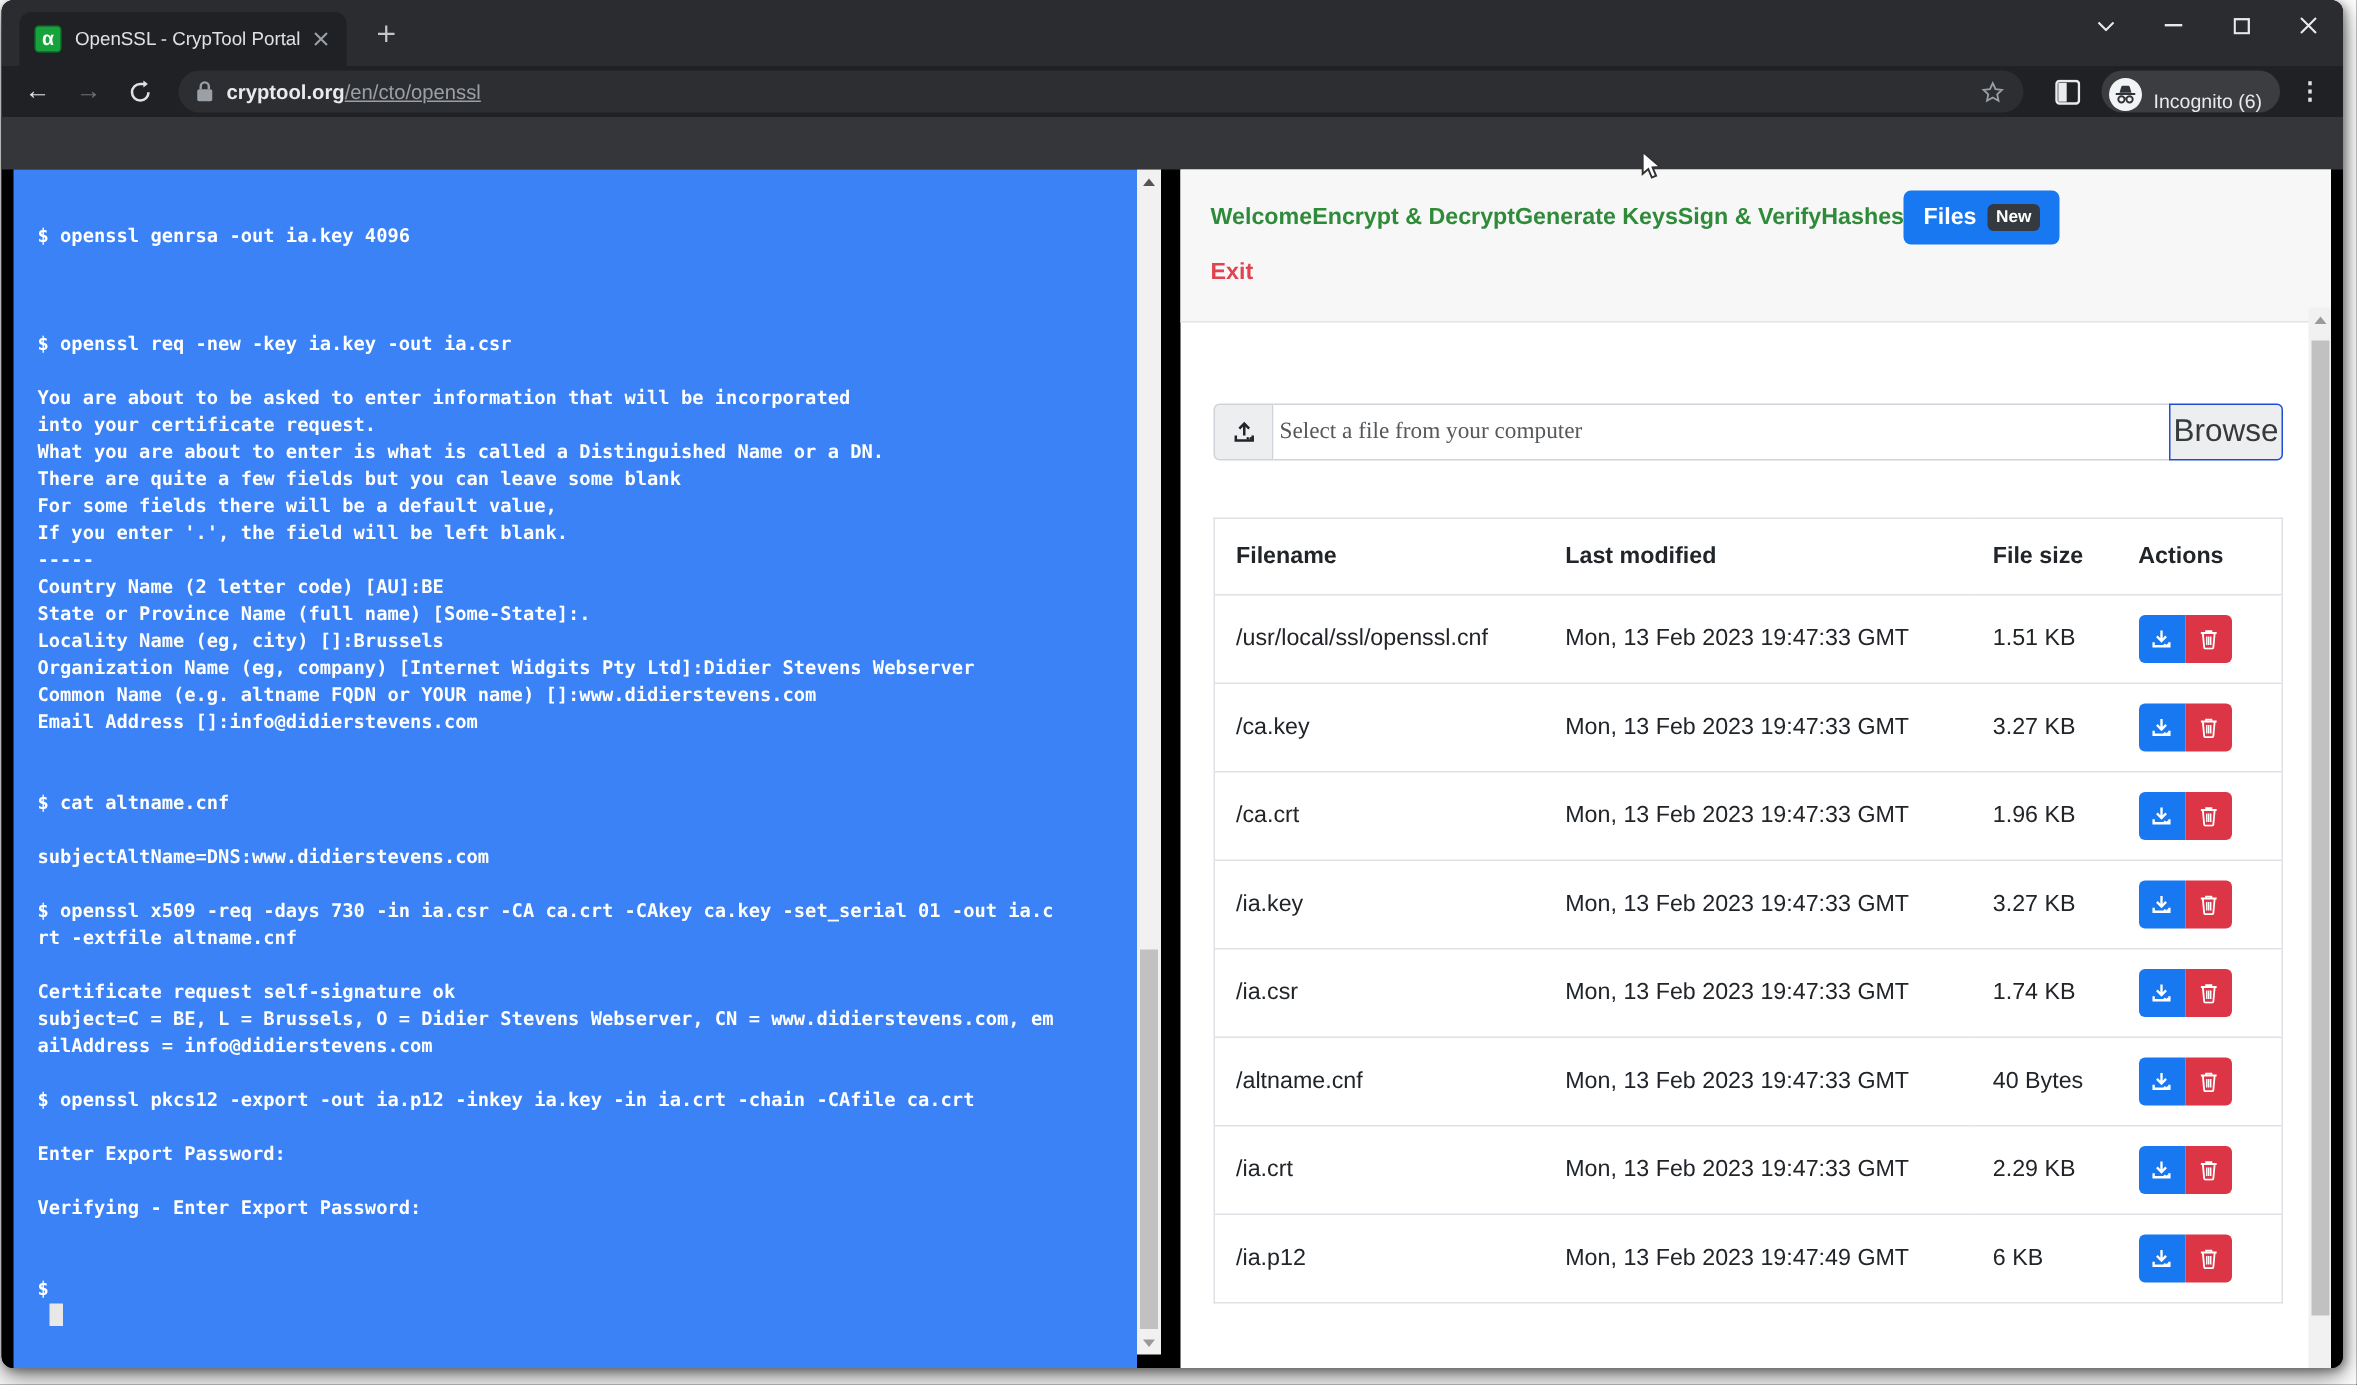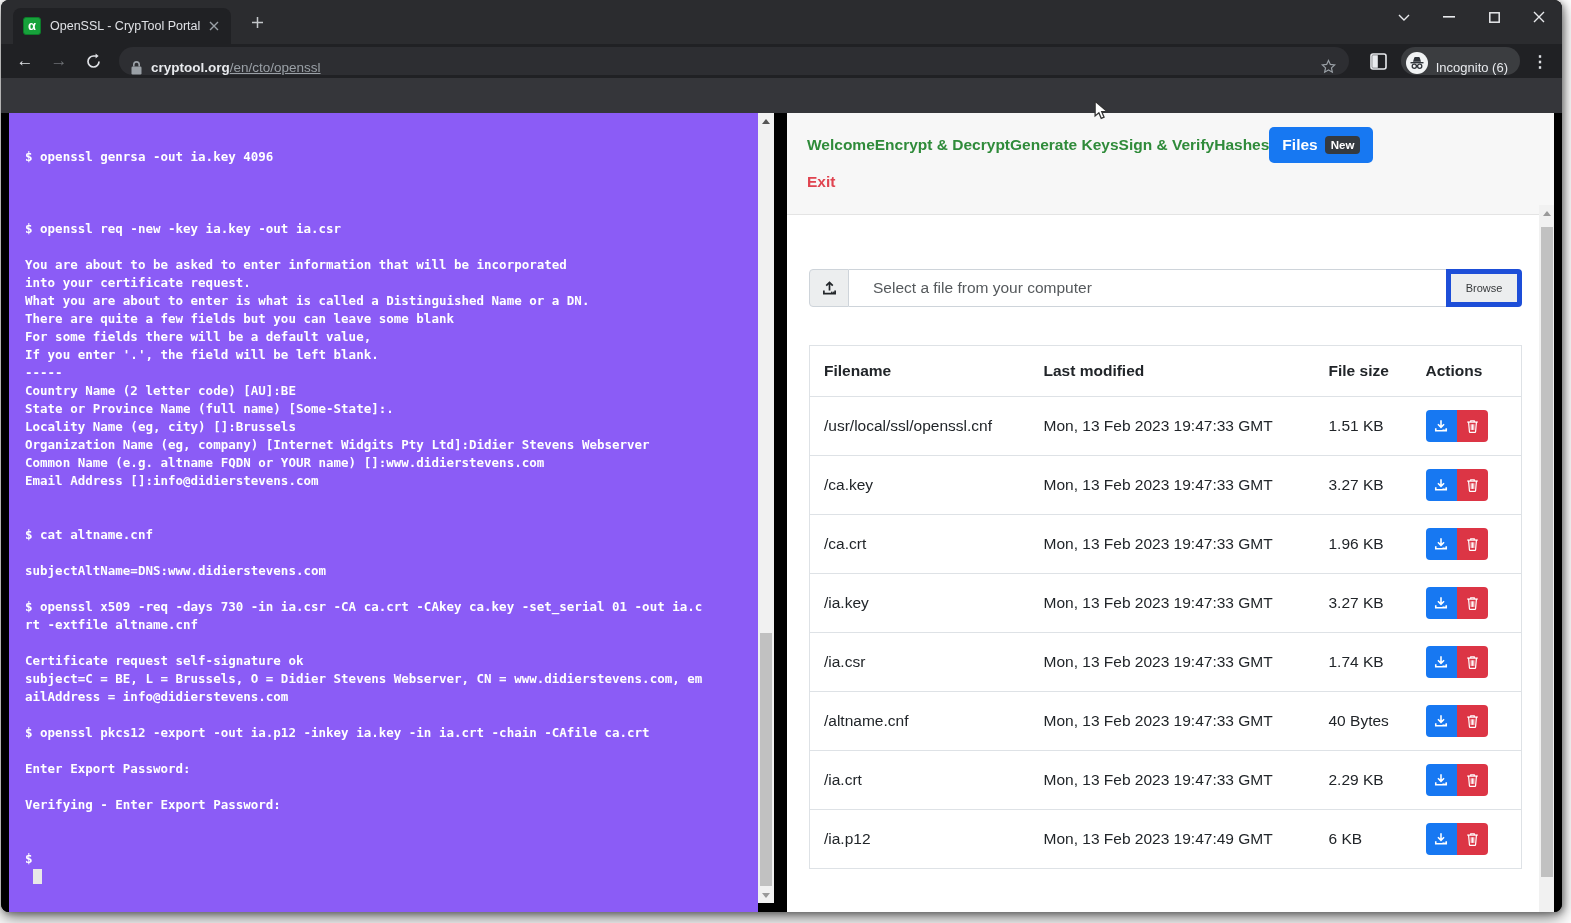--- a/index.html
+++ b/index.html
@@ -23,37 +23,37 @@
   .newtab { position:absolute; left:244px; top:10px; width:24px; height:24px; display:flex; align-items:center; justify-content:center; border-radius:50%; }
   .win-controls { position:absolute; right:16px; top:2px; height:30px; display:flex; align-items:center; gap:31px; }
   .win-controls .wc { width:14px; height:14px; display:flex; align-items:center; justify-content:center; }
 
   
   .toolbar { position:absolute; left:0; top:44px; width:100%; height:34px; background:#202124;
              display:flex; align-items:center; padding:0 12px; }
   .nav-btn { width:24px; height:24px; display:flex; align-items:center; justify-content:center;
              font-size:17px; color:#dfe1e5; margin-right:10px; }
   .nav-btn.disabled { color:#6e7175; }
-  .omnibox { flex:1; height:28px; background:#2d2e32; border-radius:14px; display:flex; align-items:flex-end;
+  .omnibox { flex:1; height:28px; background:#2d2e32; border-radius:14px; display:flex; align-items:center;
              padding:0 12px 0 12px; margin:0 10px 0 4px; }
   .url-domain { color:#e8eaed; font-size:13.5px; font-weight:bold; }
   .url-path { color:#9aa0a6; font-size:13.5px;text-decoration:underline; }
   .omni-spacer { flex:1; }
   .tb-icon { width:24px; height:24px; display:flex; align-items:center; justify-content:center; margin-left:8px; }
   .incog { height:28px; background:#3b3d40; border-radius:14px; display:flex; align-items:flex-end;
            padding:0 12px 0 4px; margin-left:10px; }
   .incog-txt { color:#e8eaed; font-size:13px; margin-left:7px; }
   .menu-dots { color:#dfe1e5; font-size:16px; font-weight:bold; margin-left:10px; width:20px; text-align:center; }
 
   
   .page { position:absolute; left:0; top:78px; width:100%; height:834px; background:#000; }
   .page-band { position:absolute; left:0; top:0; width:100%; height:35px; background:#35363a; }
 
   
-  .terminal { position:absolute; left:8px; top:35px; width:749px; height:799px; background:#8b5cf6;
+  .terminal { position:absolute; left:8px; top:35px; width:749px; height:799px; background:#3b82f6;
               padding:35px 0 0 16px; overflow:hidden; }
   .tline { height:18px; line-height:18px; white-space:pre; color:#ffffff;
            font-family:"DejaVu Sans Mono", monospace; font-size:12.5px; font-weight:bold; }
   .term-cursor { position:absolute; left:32px; top:791px; width:9px; height:15px; background:#e8e8e8; }
 
   
   .sbar { position:absolute; background:#f1f1f1; }
   .sbar .thumb { position:absolute; left:2px; width:12px; background:#c1c1c1; }
   .sbar .arr { position:absolute; left:0; width:16px; height:16px; display:flex; align-items:center; justify-content:center; }
   .tri-up { width:0; height:0; border-left:4px solid transparent; border-right:4px solid transparent; border-bottom:5px solid #555; }
@@ -71,25 +71,25 @@
                padding:9px 13px; display:flex; align-items:center; gap:7px; cursor:pointer; }
   .new-badge { background:#343a40; color:#fff; font-size:11.5px; font-weight:bold; border-radius:4px; padding:3px 6px; }
   .nav-row2 { margin-top:10px; }
 
   .content { padding:20px 32px 0 22px; }
 
   
   .upload-group { display:flex; width:100%; height:38px; margin-top:34px; }
   .ug-addon { width:40px; background:#eceeef; border:1px solid #ced4da; border-radius:4px 0 0 4px;
               display:flex; align-items:center; justify-content:center; }
-  .ug-input { flex:1; border:1px solid #ced4da; border-left:none; border-right:none; padding:0 24px;
-              font-size:15.5px; color:#333; font-family:Liberation Sans, sans-serif; outline:none; }
+  .ug-input { flex:1; border:1px solid #ced4da; border-left:none; border-right:none; padding:0 4px;
+              font-size:15.5px; color:#333; font-family:Liberation Serif, serif; outline:none; }
   .ug-input::placeholder { color:#55595c; opacity:1; }
-  .ug-browse { width:76px; background:#eceeef; border:5px solid #1d4ed8; border-radius:0 4px 4px 0;
-               font-size:11px; color:#373a3c; cursor:pointer; font-family:"Liberation Sans", sans-serif; }
+  .ug-browse { width:76px; background:#eceeef; border:1px solid #1d4ed8; border-radius:0 4px 4px 0;
+               font-size:21px; color:#373a3c; cursor:pointer; font-family:"Liberation Sans", sans-serif; }
 
   
   table.files { width:100%; border-collapse:collapse; margin-top:38px; border:1px solid #dee2e6; }
   table.files th { text-align:left; font-size:15.5px; color:#212529; font-weight:bold; padding:16px 14px; }
   table.files td { font-size:15.5px; color:#212529; padding:13px 14px; border-top:1px solid #dee2e6; }
   table.files .col-file { width:220px; }
   table.files .col-mod { width:285px; }
   table.files .col-size { width:97px; }
   .act-group { display:flex; width:62px; }
   .act-btn { width:31px; height:32px; border:none; display:flex; align-items:center; justify-content:center; cursor:pointer; }

